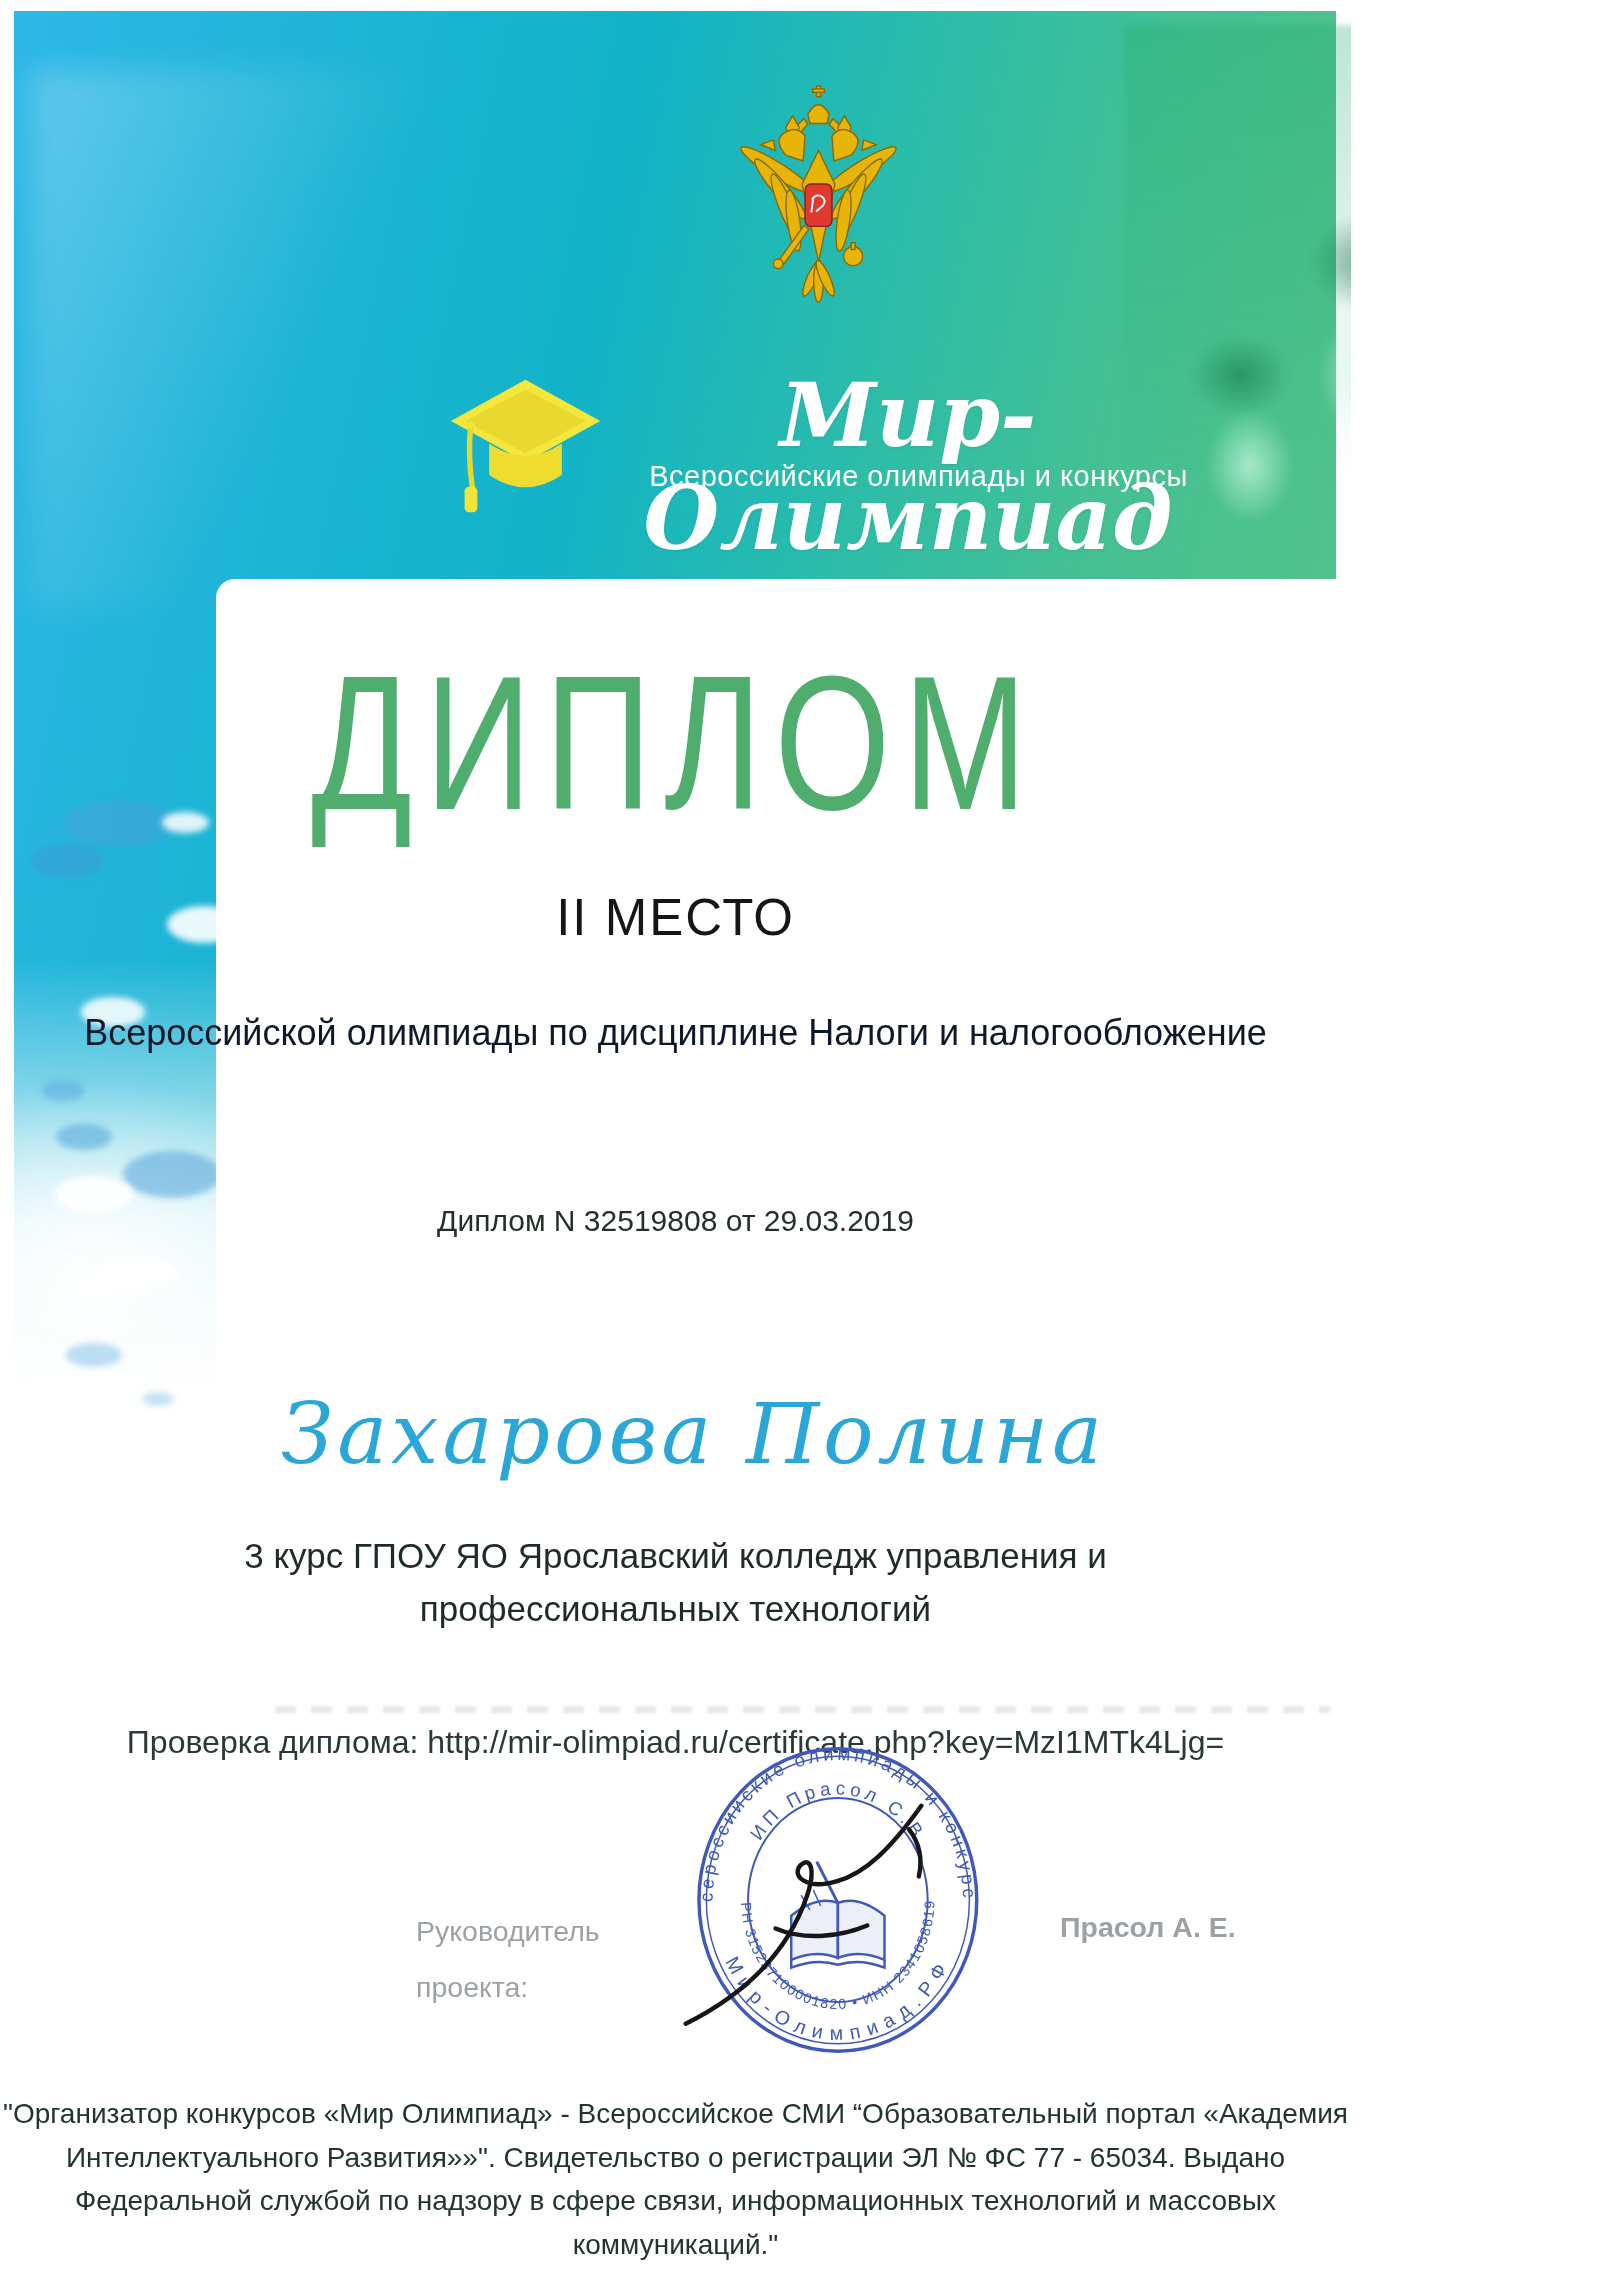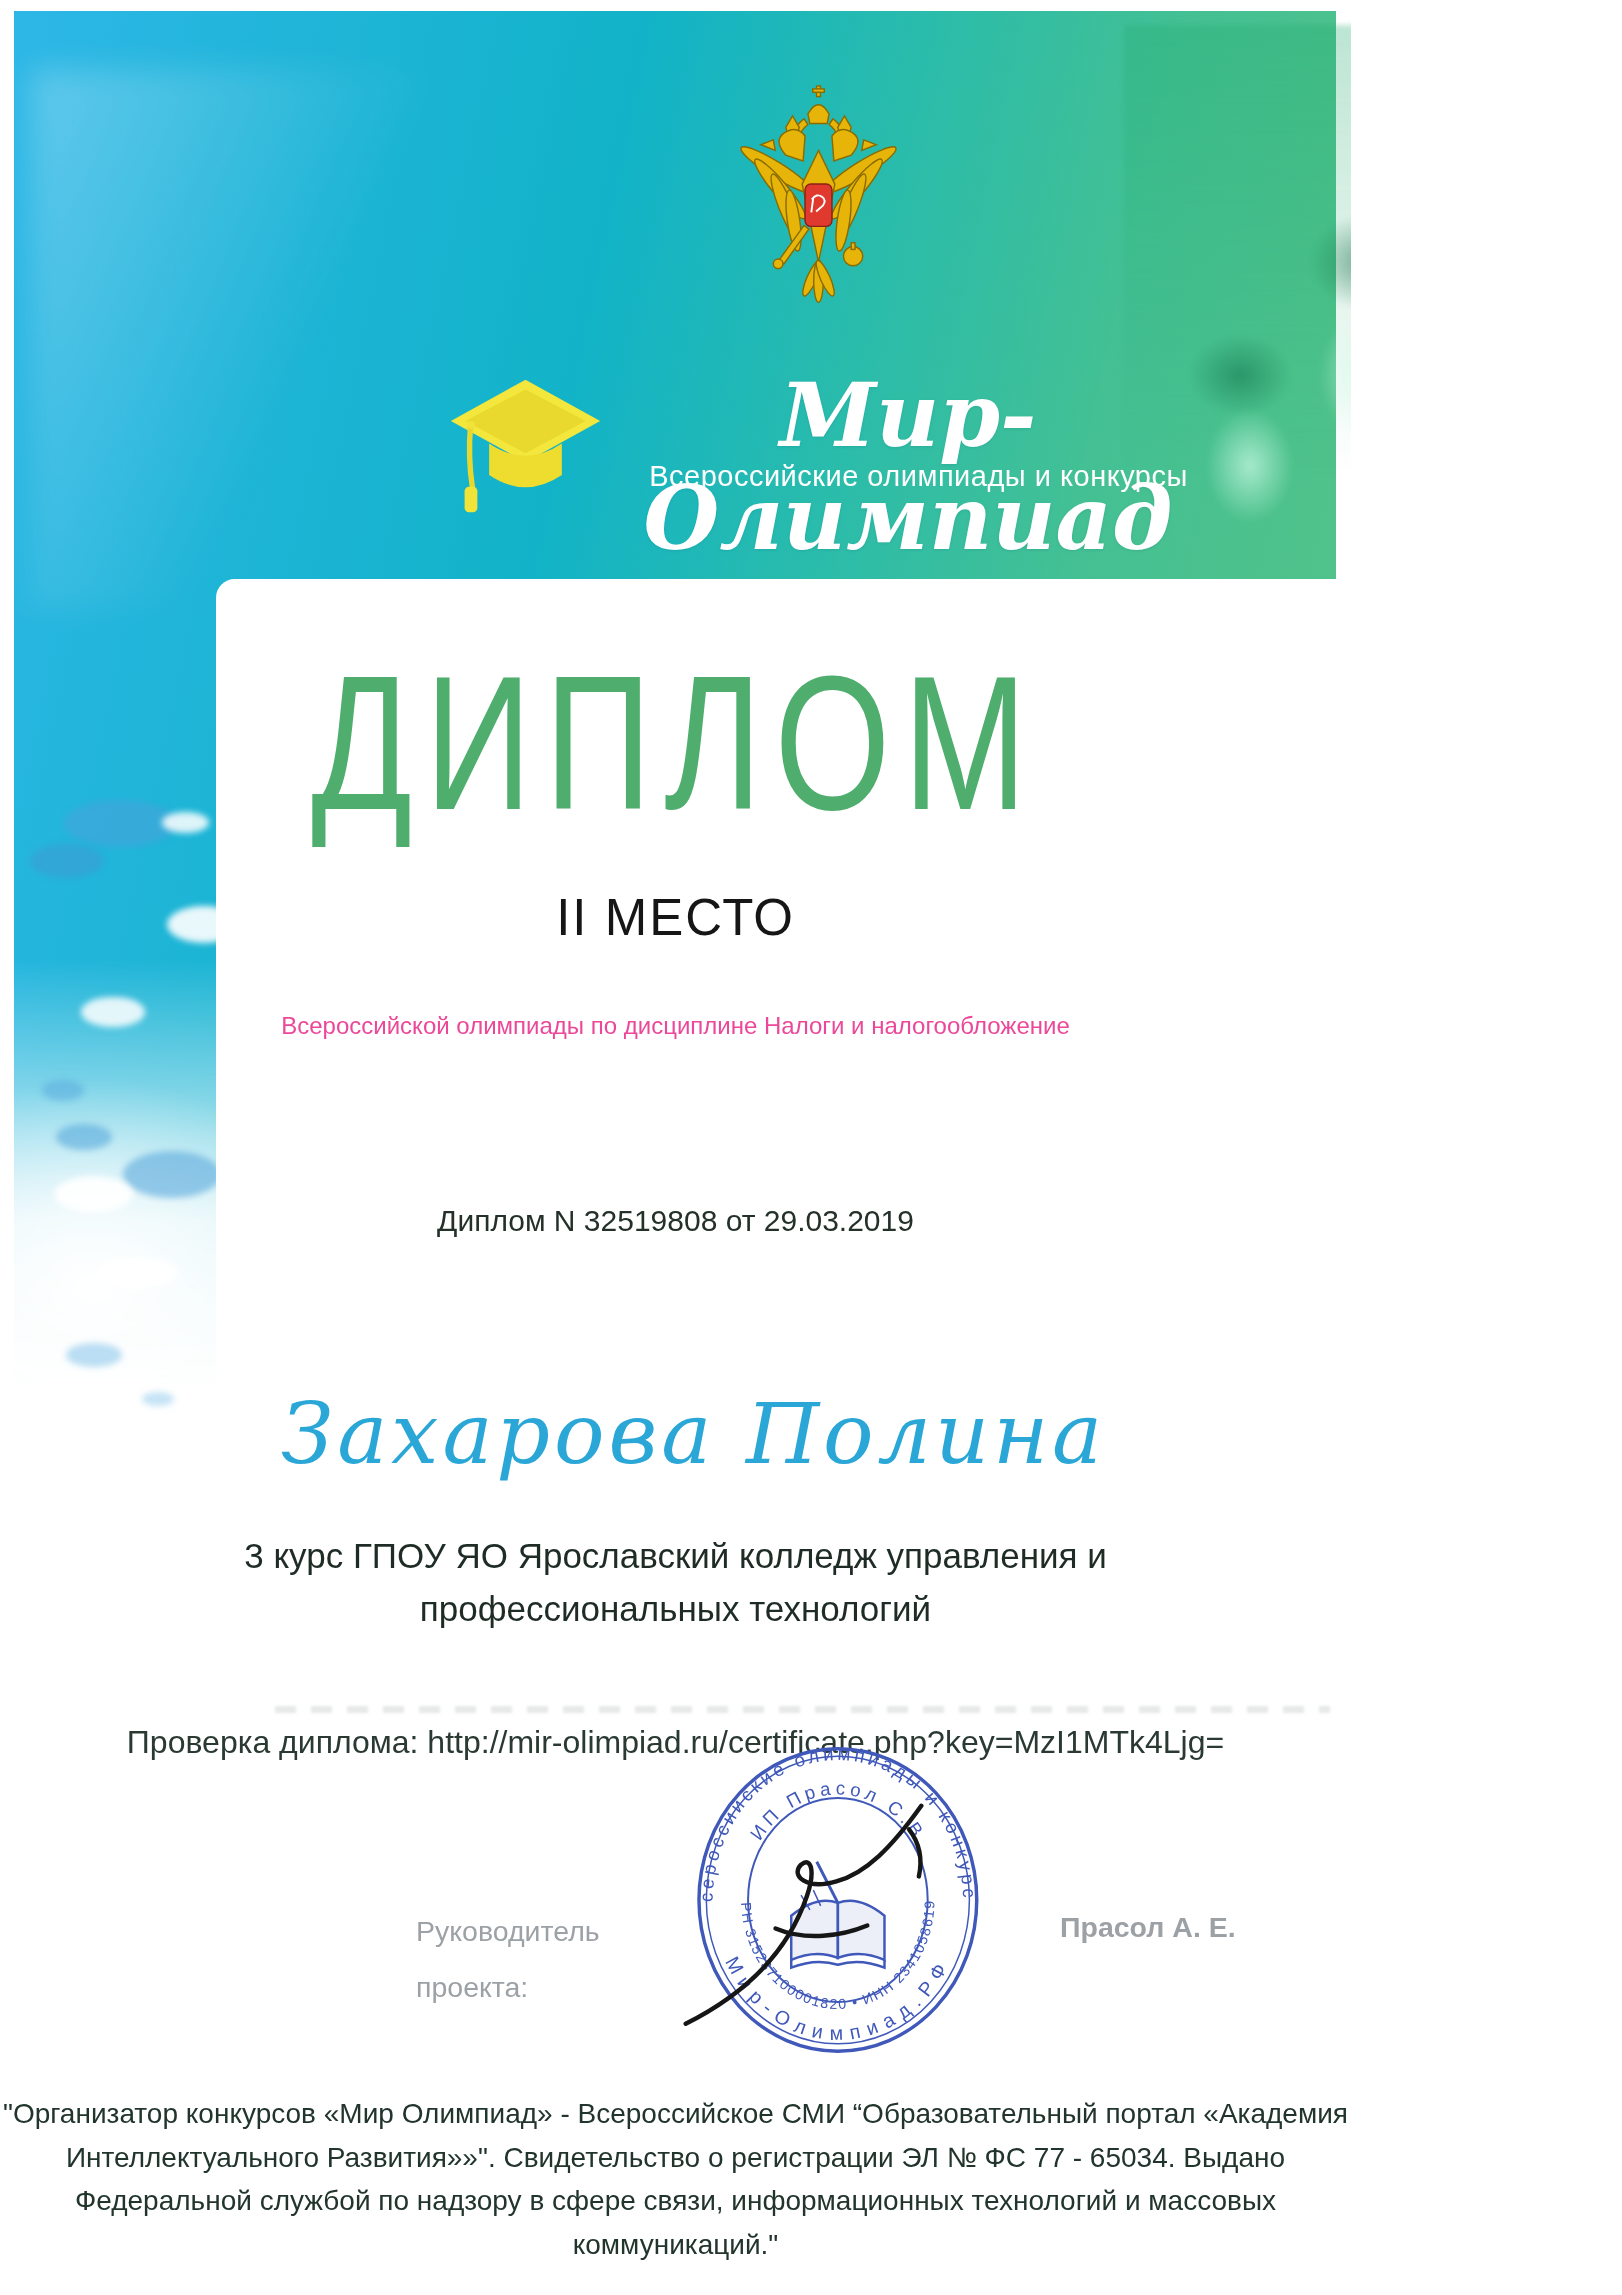--- a/index.html
+++ b/index.html
@@ -30,21 +30,21 @@
   .spot{position:absolute;border-radius:50%;filter:blur(3.4px);}
 
   
   .card{position:absolute;left:216px;top:579px;width:1222px;height:810px;
         background:#ffffff;border-radius:18.7px;}
 
   
   .t-diplom{top:647px;color:#4fae6e;font-size:162px;font-weight:400;letter-spacing:13.7px;
             transform:scale(.92,1.18);transform-origin:50% 0;line-height:1;}
   .t-place{top:888px;color:#161616;font-size:51px;font-weight:500;letter-spacing:2px;}
-  .t-subject{top:1012px;color:#ec4899;font-size:24px;font-weight:400;}
+  .t-subject{top:1012px;color:#0f172a;font-size:36px;font-weight:400;}
   .t-number{top:1204px;color:#243129;font-size:30px;font-weight:400;text-align:center;}
   .t-name{top:1385px;color:#2ba7d7;font-size:84px;font-style:italic;font-weight:500;
           font-family:"DejaVu Serif", serif;letter-spacing:3.9px;margin-left:36px;}
   .t-inst{top:1511px;color:#1e2c25;font-size:35px;line-height:1.52;margin-top:18px;}
   .t-inst span{display:inline-block;max-width:1055px;}
   .t-coord{top:1681px;color:#2a3a33;font-size:26.5px;}
   .t-verif{top:1724px;color:#2a3a33;font-size:32px;}
   .ghostline{top:1706px;left:275px;width:1055px;height:6.9px;opacity:.45;filter:blur(1.5px);
       background:repeating-linear-gradient(90deg, rgba(120,132,126,.4) 0 20.6px, rgba(120,132,126,0) 20.6px 36px);}
 

